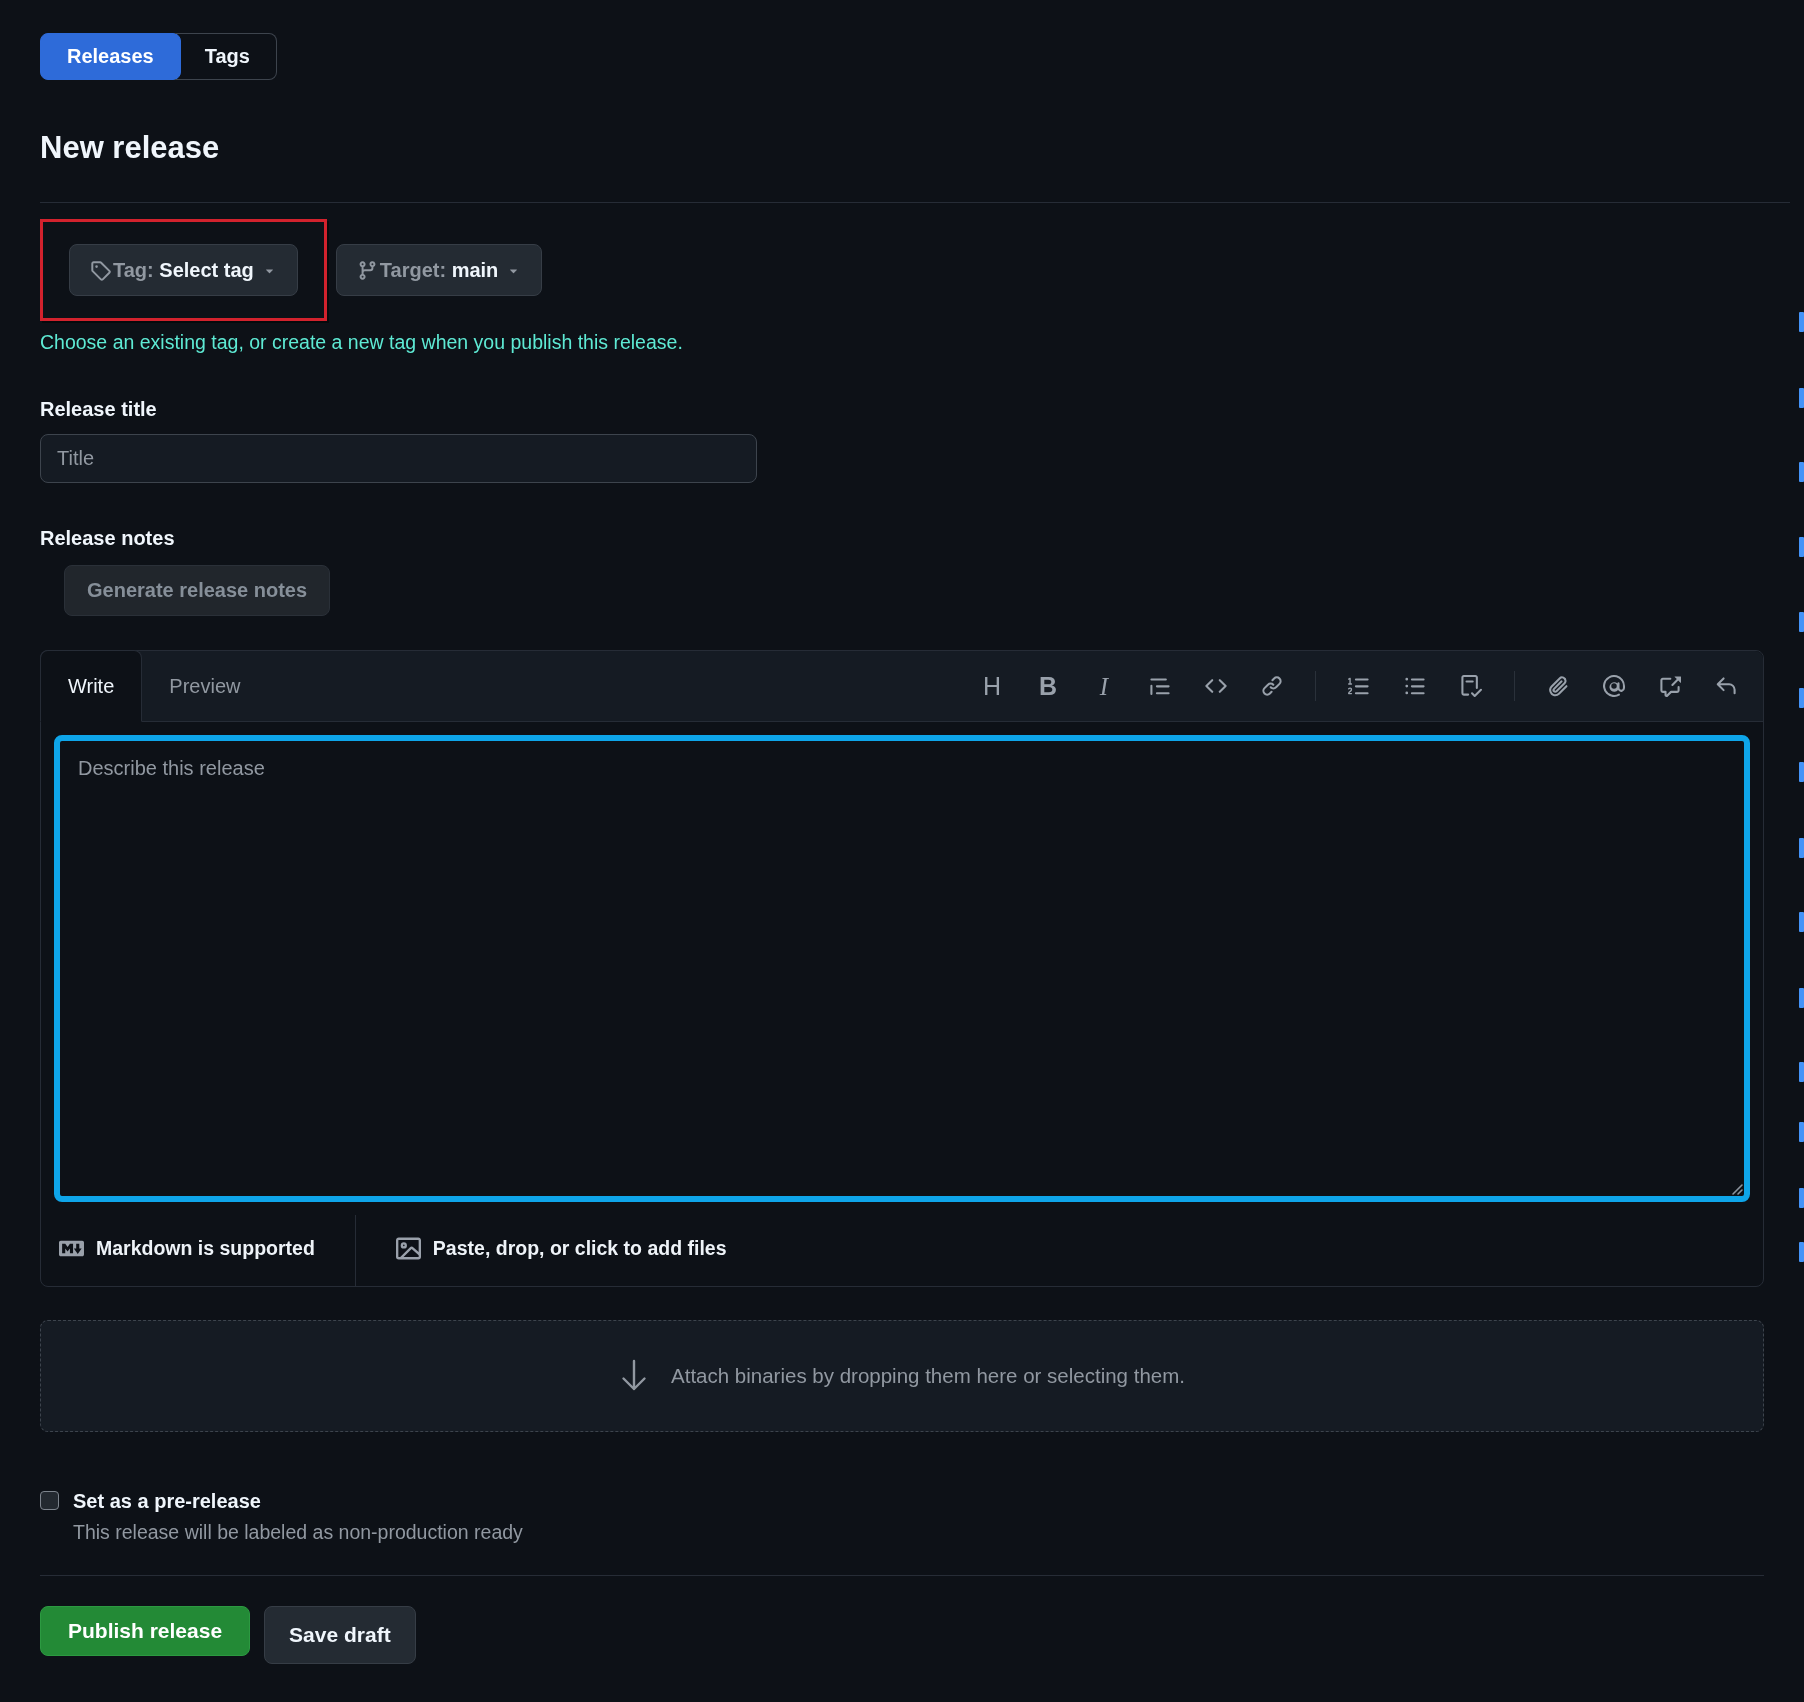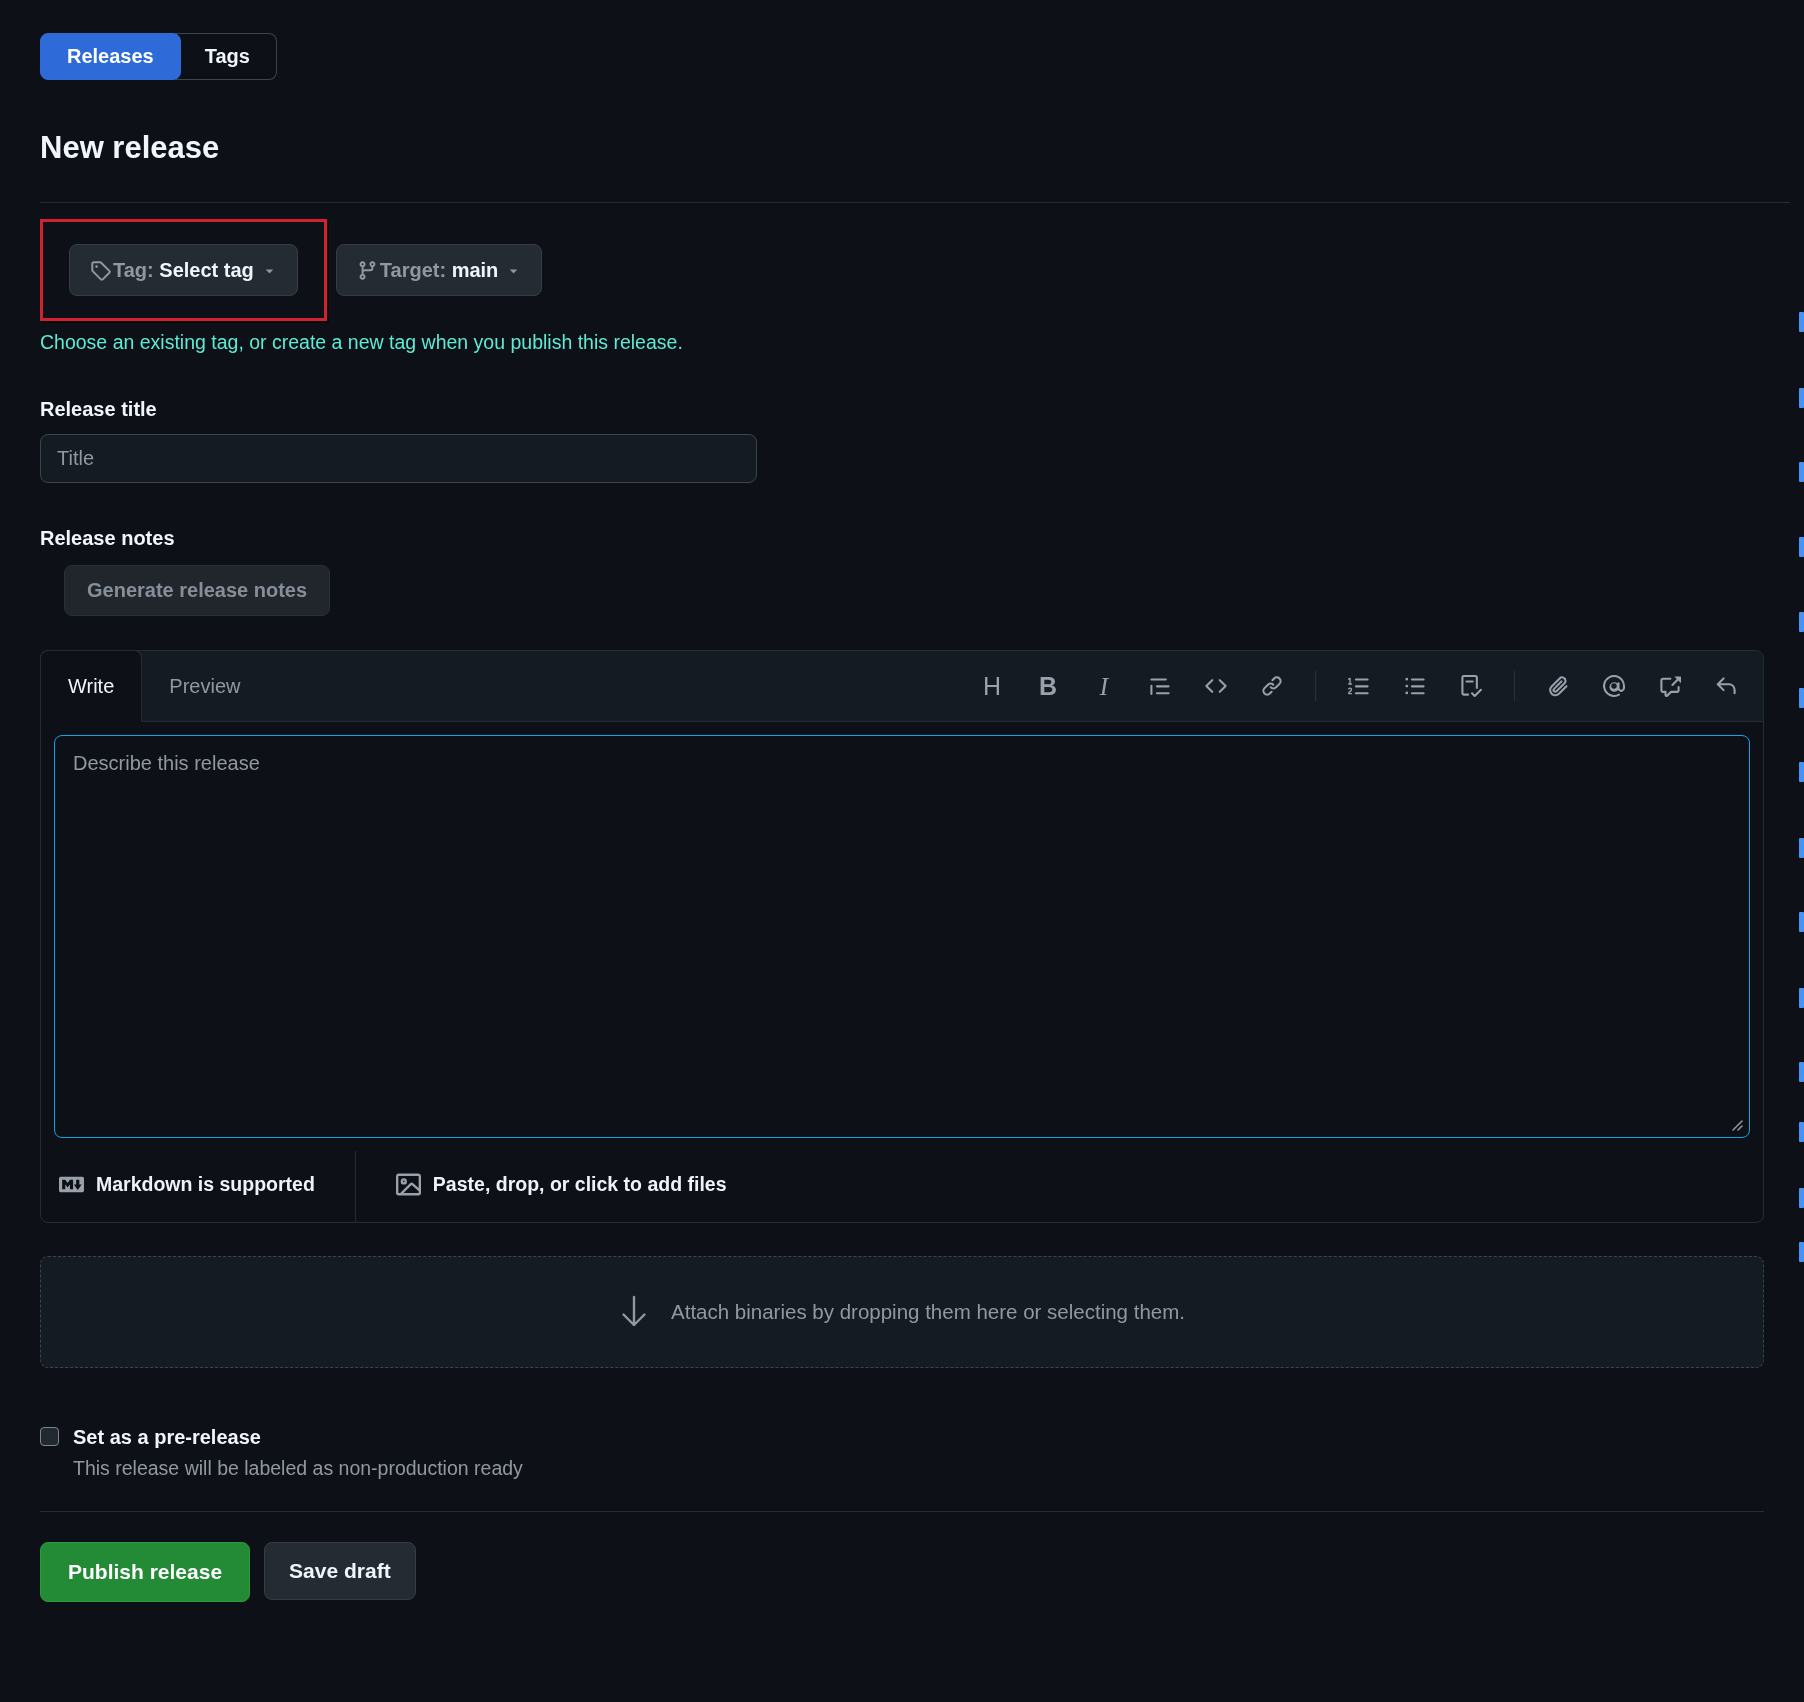--- a/index.html
+++ b/index.html
@@ -84,22 +84,22 @@
   .tab.inactive { color:#9198a1; }
   .md-toolbar { margin-left:auto; display:flex; align-items:center; gap:30px; padding-right:24px; color:#99a1ab; }
   .tb-icon { display:flex; align-items:center; justify-content:center; width:26px; height:30px; cursor:pointer; }
   .tb-glyph { font-size:25px; line-height:1; color:#99a1ab; }
   .tb-glyph.b { font-weight:700; }
   .tb-glyph.i { font-style:italic; font-family:"Liberation Serif", serif; }
   .tb-sep { width:1px; height:30px; background:#2a313a; }
 
   .editor-body { padding:13px; position:relative; }
   .editor-textarea {
-    width:100%; height:403px; resize:none; display:block;
-    background:#0d1117; border:1px solid #0ea5e9; border-radius:8px;
+    width:100%; height:467px; resize:none; display:block;
+    background:#0d1117; border:6px solid #0ea5e9; border-radius:8px;
     color:#f0f6fc; font-size:20px; padding:16px 18px;
     font-family:"Liberation Sans", sans-serif;
   }
   .editor-textarea::placeholder { color:#9198a1; }
   .resize-grip { position:absolute; right:19px; bottom:19px; color:#8b949e; }
 
   .editor-footer { display:flex; align-items:center; padding:21px 18px 25px 18px; }
   .footer-item { display:flex; align-items:center; gap:12px; font-size:19.5px; font-weight:700; color:#eef3f8; cursor:pointer; }
   .footer-sep { width:1px; align-self:stretch; margin:-21px 40px -25px 40px; background:#262c36; }
   .footer-item .octicon { color:#9aa1ab; }
@@ -118,21 +118,21 @@
     appearance:none; -webkit-appearance:none; width:19px; height:19px; margin-top:3px;
     background:#232930; border:1px solid #7d848d; border-radius:4px; cursor:pointer; flex:none;
   }
   .prerelease-label { font-size:20px; font-weight:700; line-height:26px; cursor:pointer; }
   .prerelease-desc { margin-top:7px; font-size:19.5px; color:#9198a1; font-weight:400; }
 
   
   .actions { margin-top:30px; display:flex; gap:14px; }
   .btn-primary {
     background:#238a36; border:1px solid #2c9a41; color:#ffffff;
-    font-size:21px; font-weight:700; padding:0 27px; height:60px;
+    font-size:21px; font-weight:700; padding:0 27px; height:50px;
     border-radius:8px; cursor:pointer; font-family:"Liberation Sans", sans-serif;
   }
   .btn-secondary {
     background:#242b33; border:1px solid #363d46; color:#f0f6fc;
     font-size:21px; font-weight:700; padding:0 24px; height:58px;
     border-radius:8px; cursor:pointer; font-family:"Liberation Sans", sans-serif;
   }
 
   
   .clipped-col { position:absolute; top:0; right:0; width:5px; height:1702px; overflow:hidden; }

